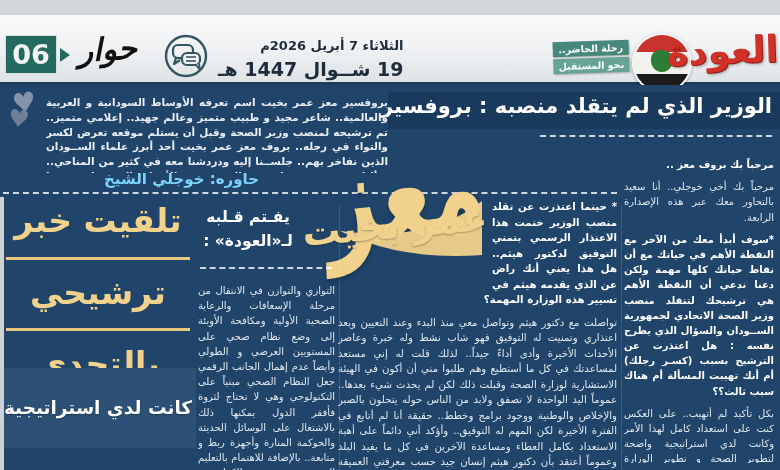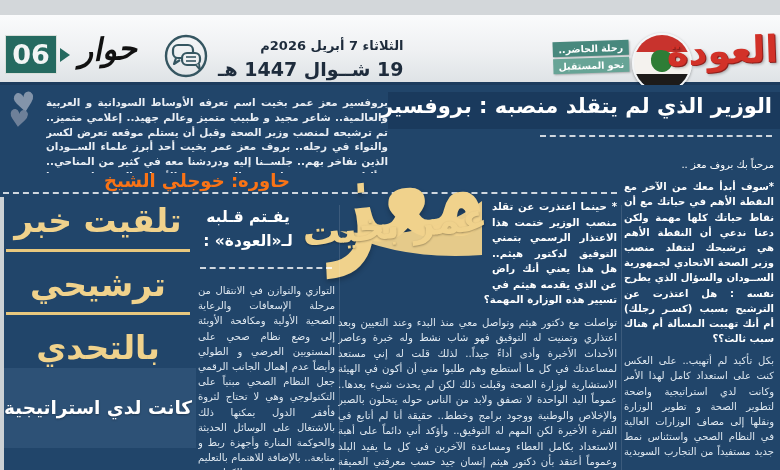--- a/index.html
+++ b/index.html
@@ -49,47 +49,47 @@
   .dash-awda{right:448px;width:132px;top:182px;}
   
   .hearts{position:absolute;left:8px;top:4px;width:40px;height:46px;color:#8394aa;}
   .hearts span{position:absolute;font-size:27px;line-height:1;}
   .hearts .h1{left:4px;top:0;transform:rotate(-8deg);}
   .hearts .h2{left:0px;top:18px;color:#6e8099;transform:rotate(6deg);font-size:24px;}
   
   .intro{position:absolute;right:392px;left:46px;top:10px;height:78px;color:#e9eef4;
          font-size:10.4px;font-weight:bold;line-height:1.42;text-align:justify;
          overflow:hidden;direction:rtl;}
-  .byline{position:absolute;left:104px;top:85px;color:#f97316;font-size:18px;font-weight:bold;}
+  .byline{position:absolute;left:104px;top:85px;color:#7dd3fc;font-size:15px;font-weight:bold;}
   
   .bigword{position:absolute;left:318px;top:14px;width:176px;height:186px;display:flex;
            align-items:center;justify-content:center;color:#f0d28c;font-size:88px;
            font-weight:bold;transform:scaleY(1.5) rotate(-4deg);transform-origin:center;
            text-shadow:0 2px 4px rgba(0,0,0,.25);pointer-events:none;}
   
   .pullquote{position:absolute;left:6px;top:116px;width:184px;text-align:center;}
   .pq-line{color:#f0d28c;font-size:33px;font-weight:bold;border-bottom:3px solid #e8c87e;
-           padding-bottom:8px;margin-bottom:13px;line-height:1.2;}
+           padding-bottom:16px;margin-bottom:13px;line-height:1.2;}
   
   .quote2{position:absolute;left:0;top:283px;width:196px;height:80px;background:#2d5176;
           display:flex;flex-direction:column;align-items:center;justify-content:center;}
   .q2-line{color:#fff;font-size:18.5px;font-weight:bold;line-height:1.75;text-shadow:0 1px 2px rgba(0,0,0,.3);}
   
   .nameblock{position:absolute;right:290px;left:198px;top:112px;height:80px;}
   .nameblock svg{position:absolute;left:-8px;top:-6px;}
   .name-gold{position:absolute;right:2px;top:6px;color:#f0d28c;font-size:38px;font-weight:bold;
              transform:rotate(-5deg);text-shadow:0 1px 2px rgba(0,0,0,.3);}
   .opens{position:absolute;left:2px;top:8px;text-align:center;color:#fff;font-weight:bold;
          font-size:15.5px;line-height:1.55;width:96px;}
   
   .col{position:absolute;color:#dfe8f0;font-size:10px;line-height:1.52;text-align:justify;
        overflow:hidden;direction:rtl;}
   .col p{margin:0 0 7px 0;}
   .col .q{color:#ffffff;font-weight:bold;}
-  .col .b{color:#ffffff;font-weight:normal;}
+  .col .b{color:#ffffff;font-weight:bold;}
   .col-right{right:6px;width:150px;top:72px;height:306px;}
   .col-mid{right:163px;width:279px;top:114px;height:350px;font-size:10.2px;}
   .col-mid .wrapper-spacer{float:left;width:154px;height:78px;}
   .col-left{right:445px;width:137px;top:198px;height:264px;}
   .vrule{position:absolute;top:120px;width:1px;height:340px;background:rgba(255,255,255,.12);}
 </style>
 </head>
 <body>
 
 <div class="page">
@@ -168,20 +168,21 @@
         <div>لـ«العودة» :</div>
       </div>
     </div>
     <div class="dash dash-awda"></div>
 
     <div class="vrule" style="right:158px;"></div>
     <div class="vrule" style="right:440px;"></div>
 
     <div class="col col-right">
       <p class="b">مرحباً بك بروف معز ..</p>
+      <p>مرحباً بك أخي خوجلي.. أنا سعيد بالتحاور معك عبر هذه الإصدارة الرابعة.</p>
       <p class="q">*سوف أبدأ معك من الآخر مع النقطة الأهم في حياتك مع أن نقاط حياتك كلها مهمة ولكن دعنا ندعي أن النقطة الأهم هي ترشيحك لتتقلد منصب وزير الصحة الاتحادي لجمهورية الســودان والسؤال الذي يطرح نفسه : هل اعتذرت عن الترشيح بسبب (كسـر رجلك) أم أنك تهيبت المسألة أم هناك سبب ثالث؟؟</p>
       <p>بكل تأكيد لم أتهيب.. على العكس كنت على استعداد كامل لهذا الأمر وكانت لدي استراتيجية واضحة لتطوير الصحة و تطوير الوزارة ونقلها إلى مصاف الوزارات العالية في النظام الصحي واستئناس نمط جديد مستفيداً من التجارب السويدية والبريطانية والخليجية لخلق نموذج صحي متميز وقمت بإعداد فريق من المتمكنين جداً في مجال الرعاية الصحية الأولية إلى المستوى الرابع مرتبطة بالبحث والتطوير و الاكتشاف وبعد التقييم تقديم الخدمات لمحتاجيها وربطها بالتكنولوجيا والخدمات الرقمية للمريض وتنظيمها بطريقة معينة.. وكذلك بالنسبة للدواء و التمريض والخدمات المساعدة الأخرى.. فكما قلت لك لم أتهيب ولكن الظروف الصحية وقتها جعلت من الصعب أداء المهام والخروج</p>
     </div>
 
     <div class="col col-mid">
       <div class="wrapper-spacer"></div>
       <p class="q">* حينما اعتذرت عن تقلد منصب الوزير ختمت هذا الاعتذار الرسمي بتمني التوفيق لدكتور هيثم.. هل هذا يعني أنك راض عن الذي يقدمه هيثم في تسيير هذه الوزارة المهمة؟</p>
       <p>تواصلت مع دكتور هيثم وتواصل معي منذ البدء وعند التعيين وبعد اعتذاري وتمنيت له التوفيق فهو شاب نشط وله خبرة وعاصر الأحداث الأخيرة وأدى أداءً جيداً.. لذلك قلت له إني مستعد لمساعدتك في كل ما أستطيع وهم طلبوا مني أن أكون في الهيئة الاستشارية لوزارة الصحة وقبلت ذلك لكن لم يحدث شيء بعدها.. عموماً اليد الواحدة لا تصفق ولابد من الناس حوله يتحلون بالصبر والإخلاص والوطنية ووجود برامج وخطط.. حقيقة أنا لم أتابع في الفترة الأخيرة لكن المهم له التوفيق.. وأؤكد أني دائماً على أهبة الاستعداد بكامل العطاء ومساعدة الآخرين في كل ما يفيد البلد وعموماً أعتقد بأن دكتور هيثم إنسان جيد حسب معرفتي العميقة فإن لم أتق به.</p>
     </div>
 

